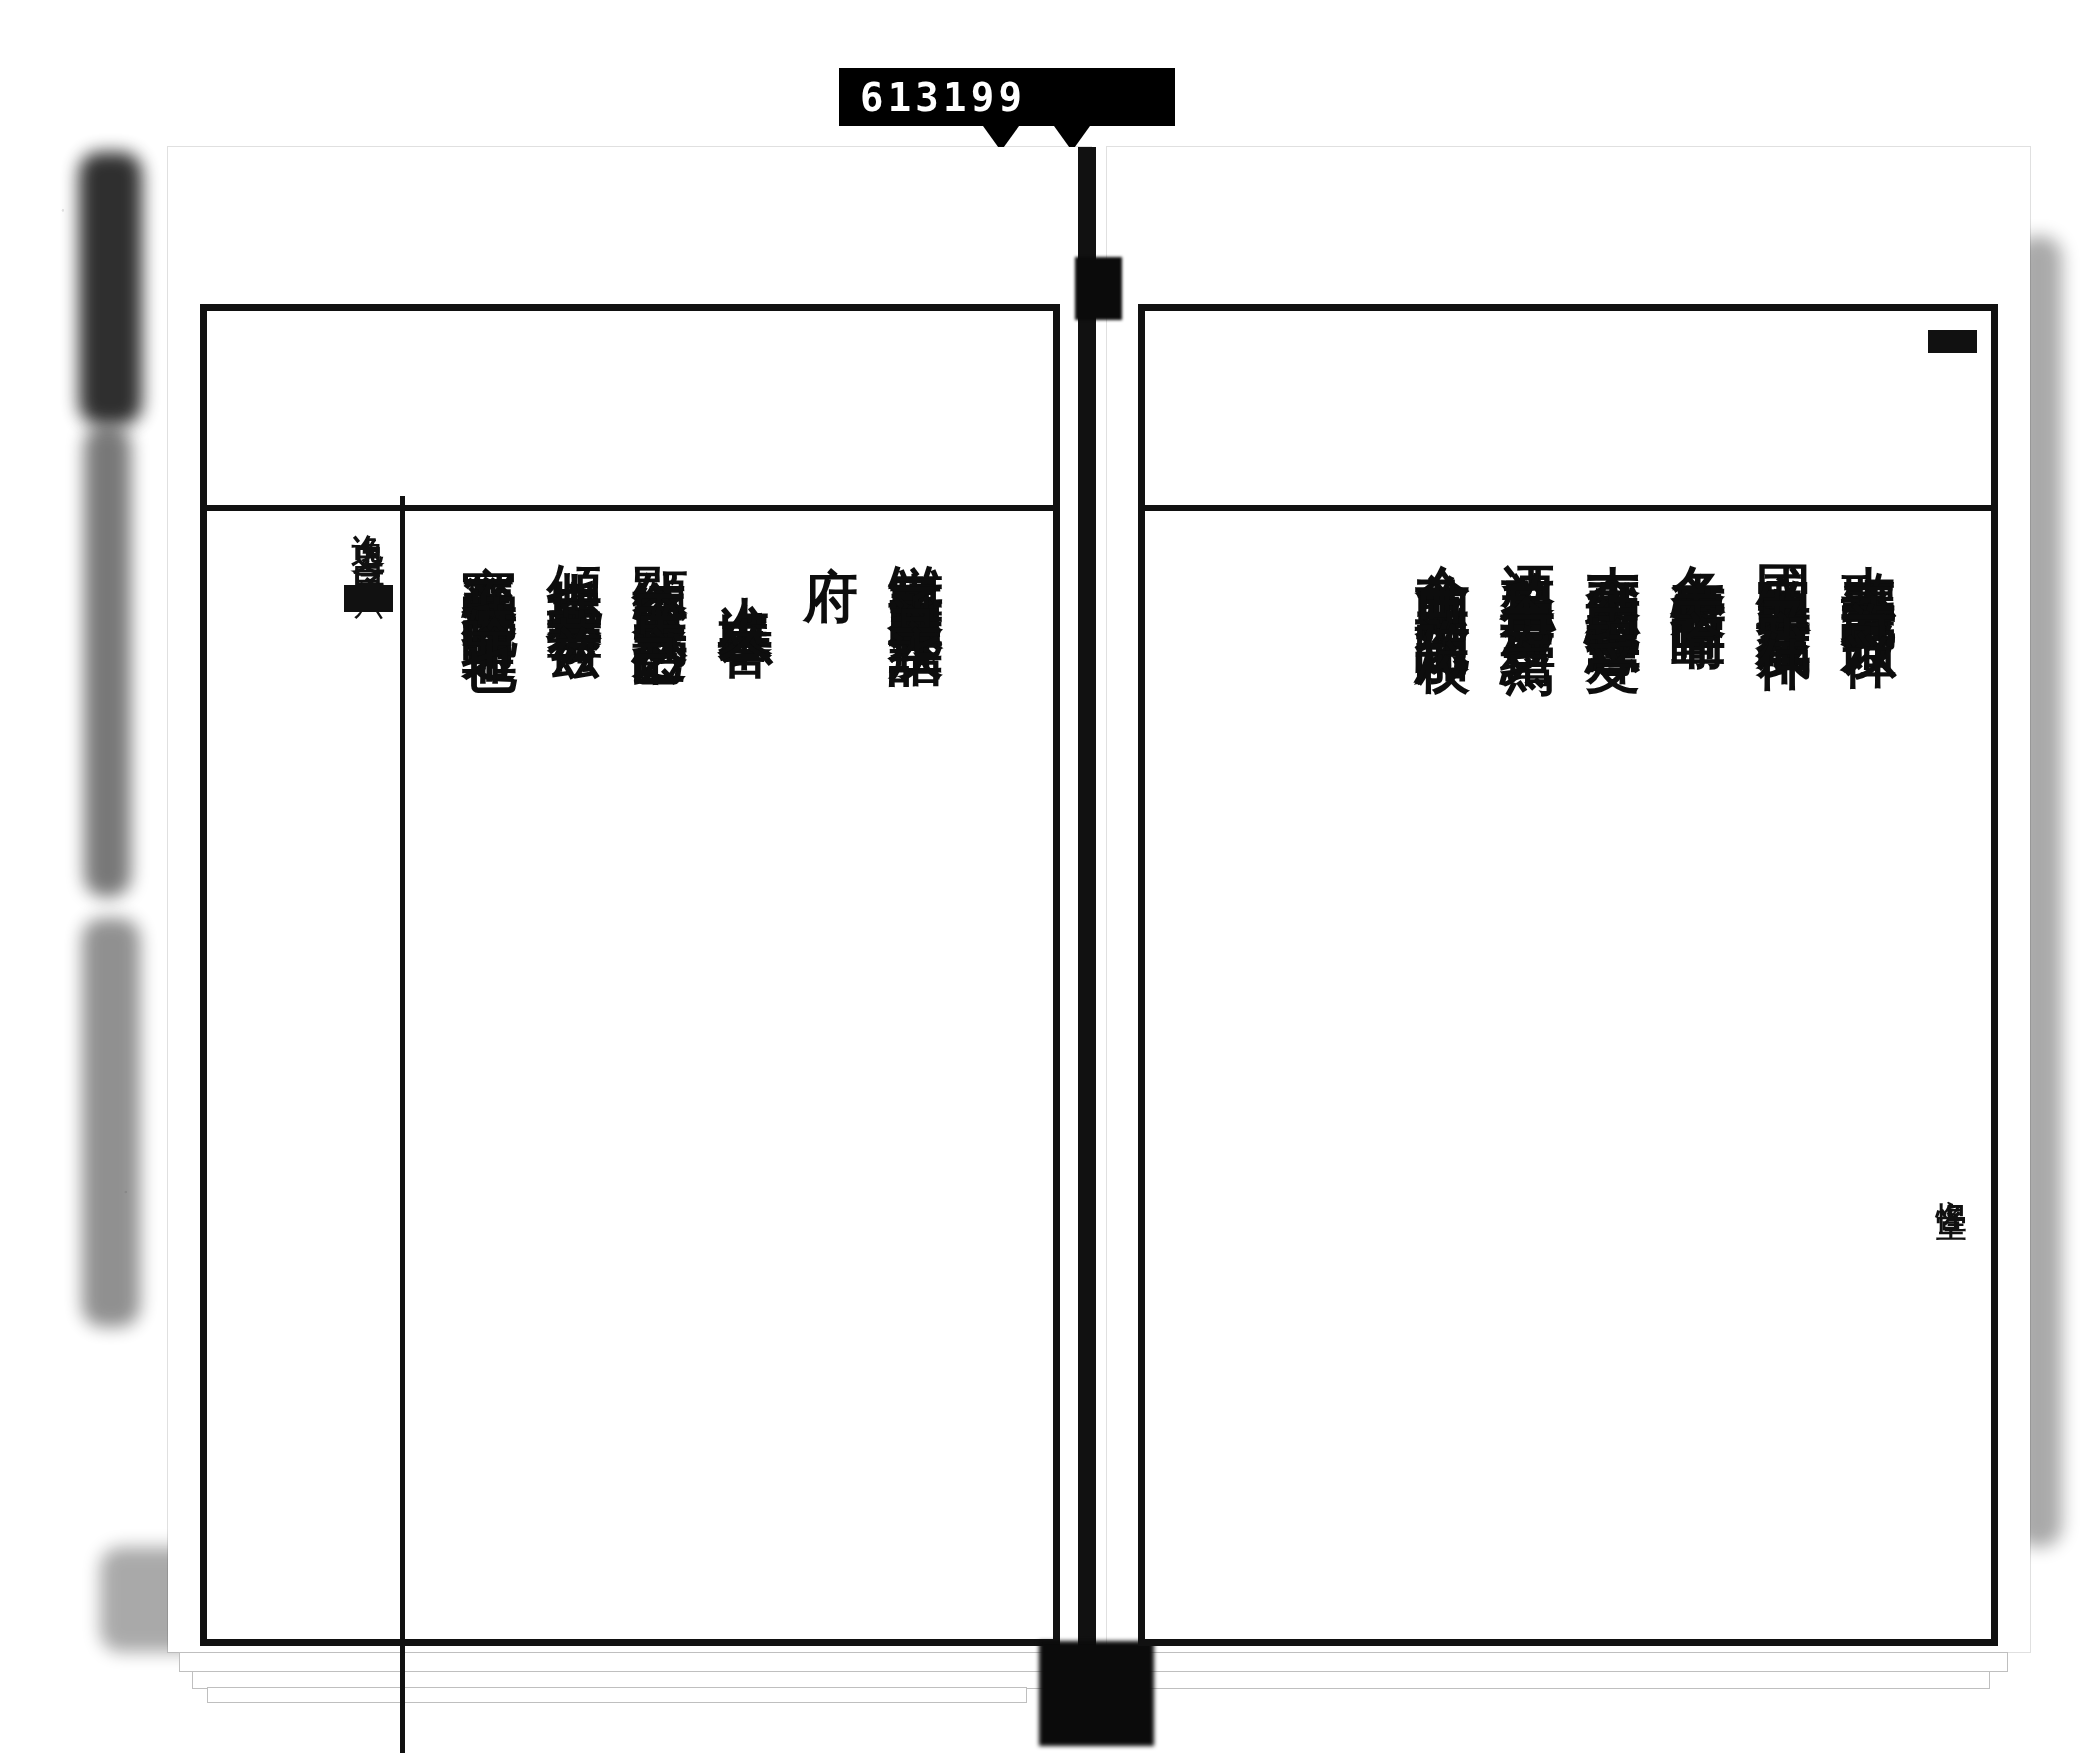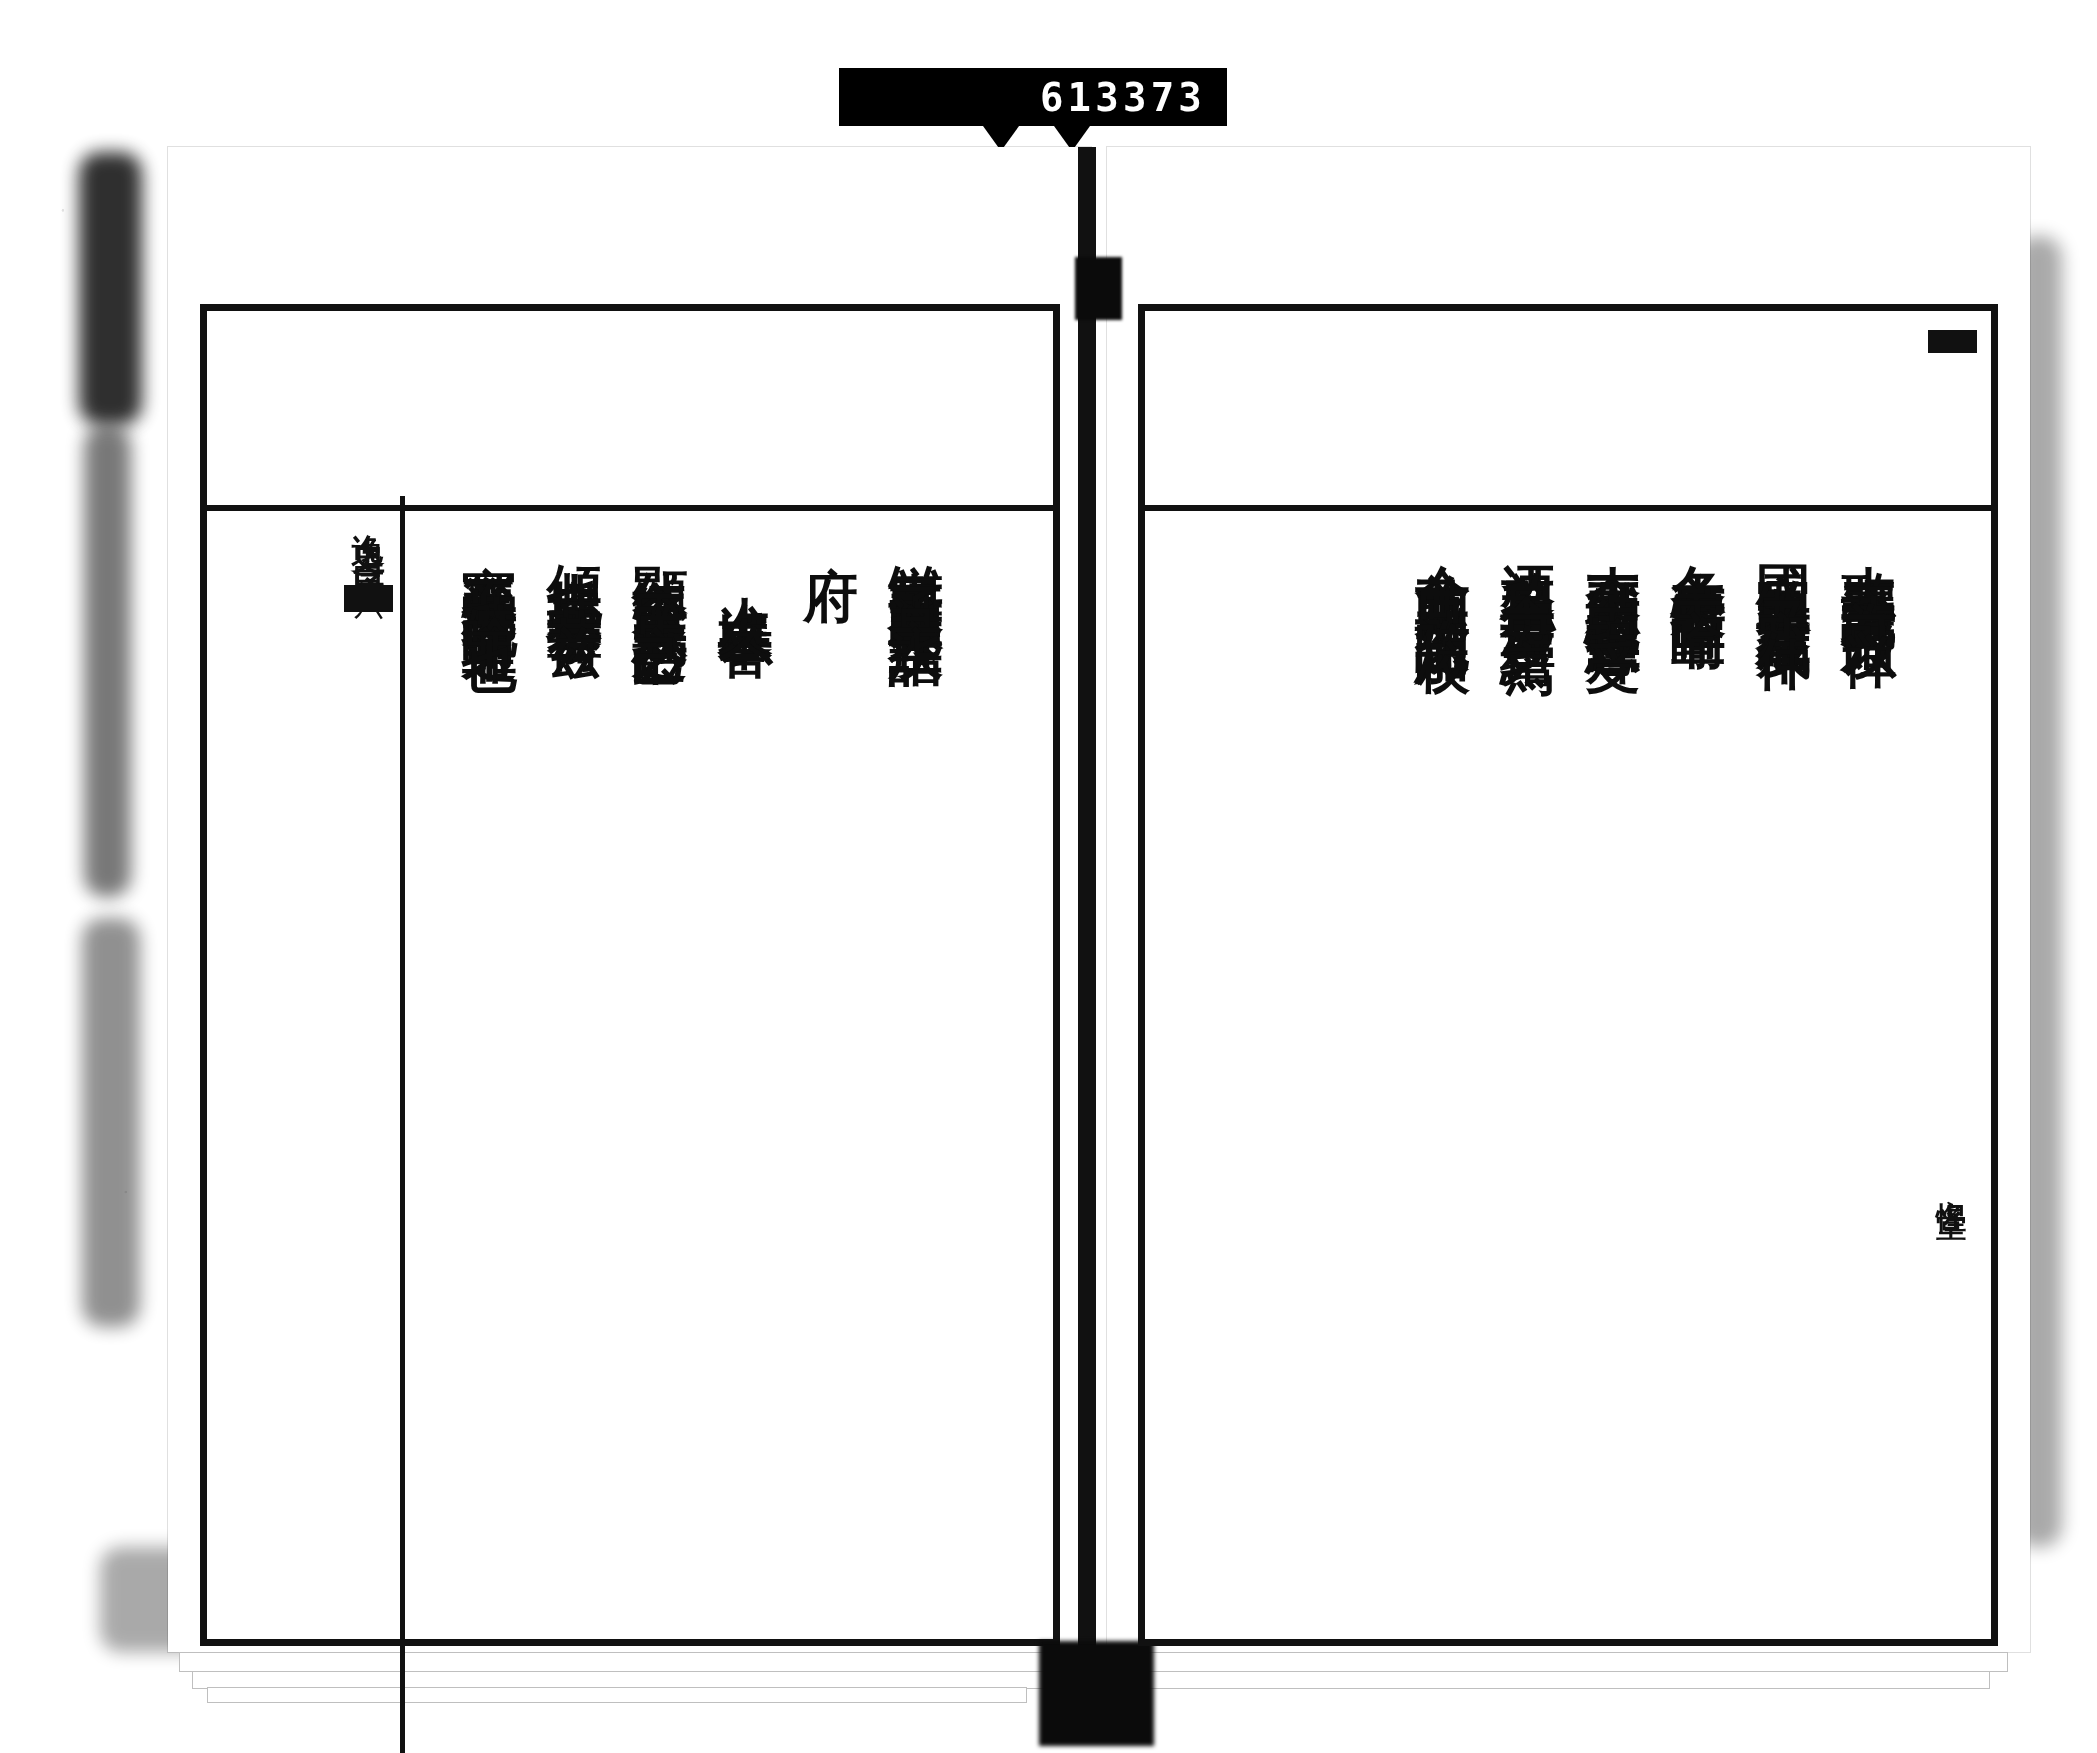--- a/index.html
+++ b/index.html
@@ -36,27 +36,27 @@
       radial-gradient(circle at 77% 94%, rgba(0,0,0,0.05) 0 1px, transparent 1.6px),
       radial-gradient(circle at 41% 4%, rgba(0,0,0,0.05) 0 1px, transparent 1.6px),
       linear-gradient(#ffffff, #ffffff);
   }
 
   
   .film-header {
     position: absolute;
     left: 839px;
     top: 68px;
-    width: 388px;
+    width: 336px;
     height: 58px;
     background: #000000;
     color: #ffffff;
     display: flex;
     align-items: center;
-    justify-content: flex-end;
+    justify-content: flex-start;
     padding: 0 21px;
     box-sizing: border-box;
     font-family: "DejaVu Sans Mono", "Liberation Mono", monospace;
     font-size: 39px;
     letter-spacing: 4.2px;
     font-weight: bold;
   }
   .film-header .num { line-height: 1; }
 
   
@@ -232,21 +232,21 @@
   .tag.mid-right { right: 15.7px; top: 860px; background: transparent; color:#111; }
 </style>
 </head>
 <body>
 
 <div id="scan">
   <div class="paper-field"></div>
 
   <div class="film-header">
     <span class="num">613</span>
-    <span class="num">373</span>
+    <span class="num">199</span>
   </div>
   <div class="notch a"></div>
   <div class="notch b"></div>
 
   <div class="volume">
 
     <div class="smudge left-top"></div>
     <div class="smudge left-mid"></div>
     <div class="smudge left-low"></div>
     <div class="smudge bottom-l"></div>

